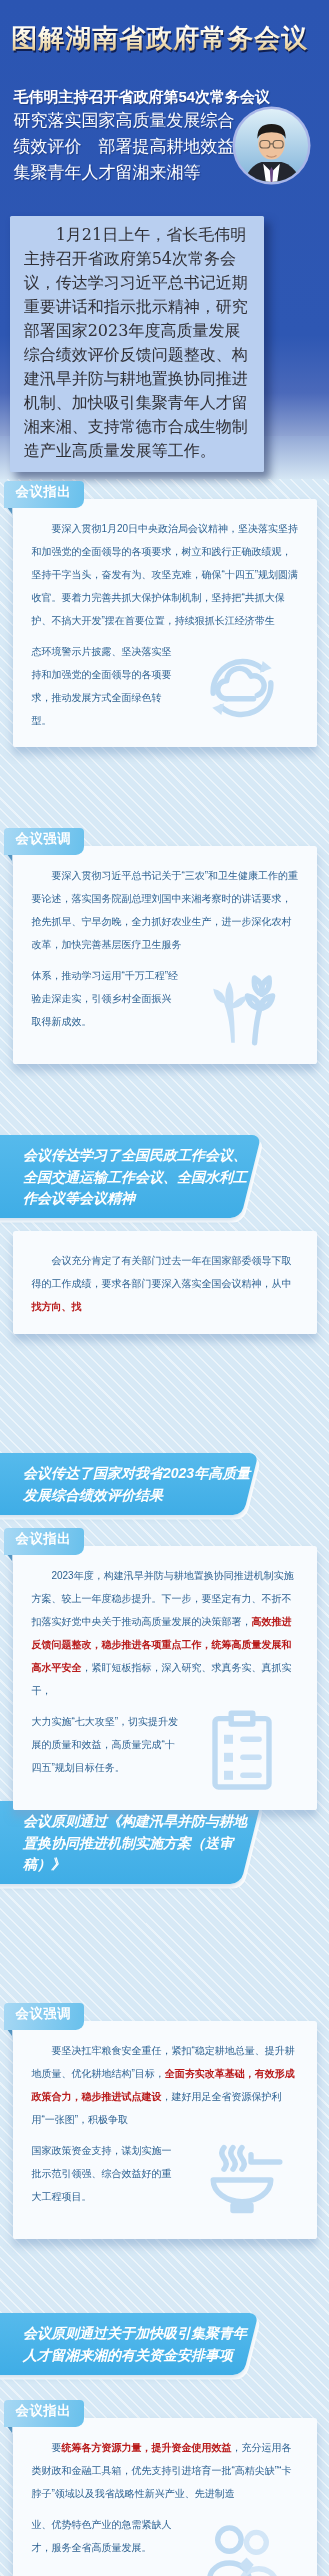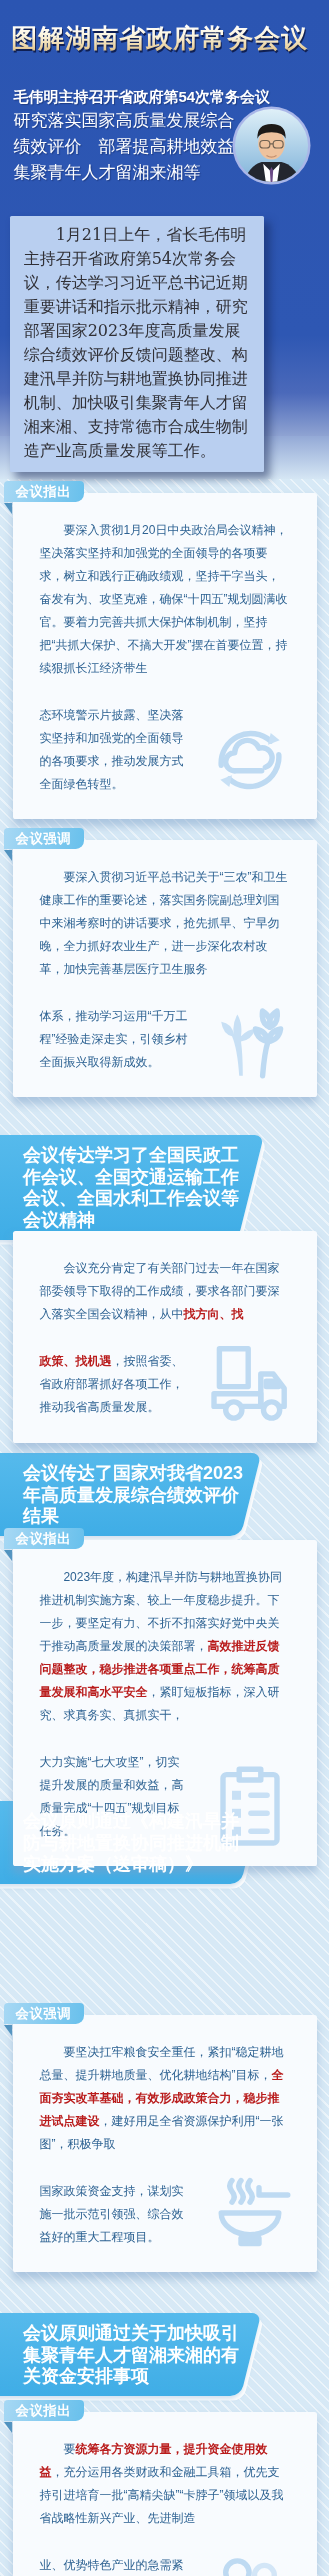--- a/index.html
+++ b/index.html
@@ -22,46 +22,46 @@
     line-height:26px;white-space:pre-line;text-shadow:1px 1px 1px rgba(15,30,80,.45);}
   .photo{position:absolute;top:104px;left:230px;width:83px;height:83px;}
   .introCard{position:absolute;top:216px;left:10.3px;width:254px;box-sizing:border-box;
     background:#b9cff0;border-radius:1.5px;box-shadow:5.2px 6.2px 8.2px rgba(18,35,85,.5);
     padding:7.2px 13.4px 9.3px;}
   .introCard p{margin:0;font-family:"DejaVu Serif","Liberation Serif",serif;
     font-size:16px;line-height:24px;color:#303036;text-indent:2em;}
   
   .sec{position:absolute;left:13px;right:13px;}
   .tag{position:relative;display:inline-block;margin-left:-8.8px;z-index:3;
-    height:21px;line-height:21.6px;padding:0 13.4px 0 11.3px;
+    height:27px;line-height:21.6px;padding:0 13.4px 0 11.3px;
     font-size:13.4px;font-weight:700;color:#ffffff;letter-spacing:0.5px;
     background:linear-gradient(100deg,#a7d8f4,#68c0ec);
     border-radius:4.1px 4.1px 8.2px 0;}
   .fold{position:absolute;left:-8.8px;top:21.6px;width:0;height:0;z-index:1;
     border-top:11.3px solid #4f93c0;border-left:8.8px solid transparent;}
   .card{position:relative;margin-top:-9.3px;z-index:2;background:#f8fbfe;border-radius:2.6px;
     padding:14.4px 14.4px 11.3px;box-shadow:0 6.2px 8.2px rgba(125,160,200,.5);}
-  .card p{margin:12px;font-size:12px;line-height:23px;color:#2d6292;}
+  .card p{margin:4px;font-size:10px;line-height:23px;color:#2d6292;}
   .card p.wide{text-indent:2em;}
   .row{display:flex;}
   .row p.narrow{width:54%;flex:none;}
   .iconbox{flex:1;display:flex;align-items:flex-end;justify-content:center;padding:0 2.1px 3.1px 0;}
   .icon{width:90px;height:90px;stroke:#bedaf2;fill:none;stroke-width:6;stroke-linecap:round;stroke-linejoin:round;}
   .icon .fillc{fill:#c8e0f5;stroke:none;}
   .icon .thin{stroke:#d3e6f7;}
   .b{font-weight:700;color:#b91c1c;}
   
   .banner{position:absolute;left:0;width:330px;}
   .banner .bgw,.banner .bgb{position:absolute;top:0;bottom:0;left:-41px;width:292px;
     border-radius:0 9.3px 10.3px 0;}
   .banner .bgw{background:#ffffff;transform:translate(2.6px,4.6px) skewX(-14deg);}
   .banner .bgb{background:linear-gradient(180deg,#56baec,#3fade6);transform:skewX(-14deg);
     box-shadow:0 3.1px 5.2px rgba(120,165,205,.35);}
   .banner .txt{position:relative;z-index:2;margin:0;padding:10.3px 77px 8.2px 23px;
-    font-size:18px;font-weight:700;color:#ffffff;line-height:21.6px;}
+    font-size:14px;font-weight:700;color:#ffffff;line-height:21.6px;font-style:italic;}
 </style>
 </head>
 <body>
 
 <div class="page">
 
   <div class="hero">
     <h1 class="title">图解湖南省政府常务会议</h1>
     <p class="sub1">毛伟明主持召开省政府第54次常务会议</p>
     <p class="sub2">研究落实国家高质量发展综合
@@ -140,33 +140,20 @@
 
   <div class="banner" style="top:1135px">
     <div class="bgw"></div>
     <div class="bgb"></div>
     <p class="txt">会议传达学习了全国民政工作会议、全国交通运输工作会议、全国水利工作会议等会议精神</p>
   </div>
 
   <div class="sec" style="top:1231px">
     <div class="card" style="margin-top:0">
       <p class="wide"><span>会议充分肯定了有关部门过去一年在国家部委领导下取得的工作成绩，要求各部门要深入落实全国会议精神，从中</span><span class="b">找方向、找</span></p>
-      <div class="row">
-        <p class="narrow"><span class="b">政策、找机遇</span><span>，按照省委、省政府部署抓好各项工作，推动我省高质量发展。</span></p>
-        <div class="iconbox">
-          <svg class="icon" viewBox="0 0 100 100">
-            <rect x="16" y="12" width="32" height="42"></rect>
-            <path d="M10 62 h52 v14 h-52 z"></path>
-            <path d="M62 76 v-36 h14 l12 16 v20 z"></path>
-            <path d="M68 48 h10 l4 6 h-14 z"></path>
-            <circle cx="32" cy="80" r="9" fill="#f8fbfe"></circle>
-            <circle cx="74" cy="80" r="9" fill="#f8fbfe"></circle>
-          </svg>
-        </div>
-      </div>
     </div>
   </div>
 
   <div class="banner" style="top:1453px">
     <div class="bgw"></div>
     <div class="bgb"></div>
     <p class="txt">会议传达了国家对我省2023年高质量发展综合绩效评价结果</p>
   </div>
 
   <div class="sec" style="top:1528px">

